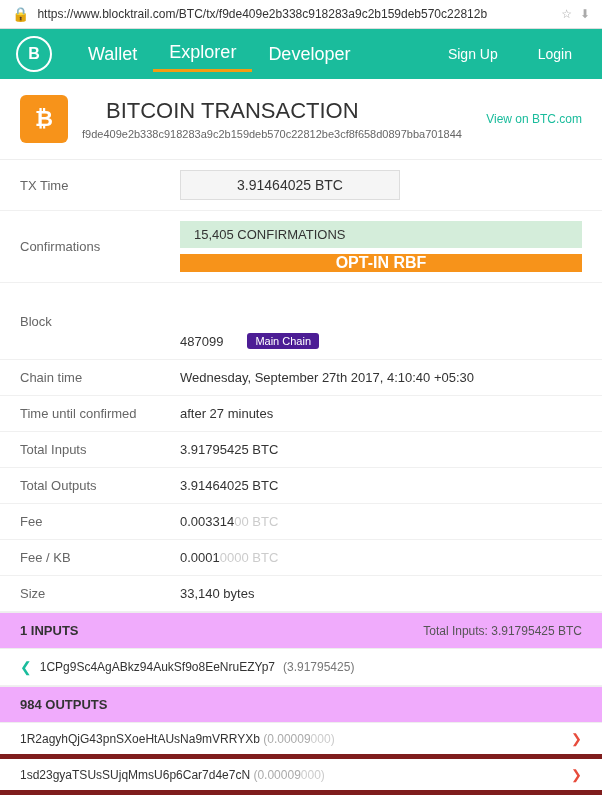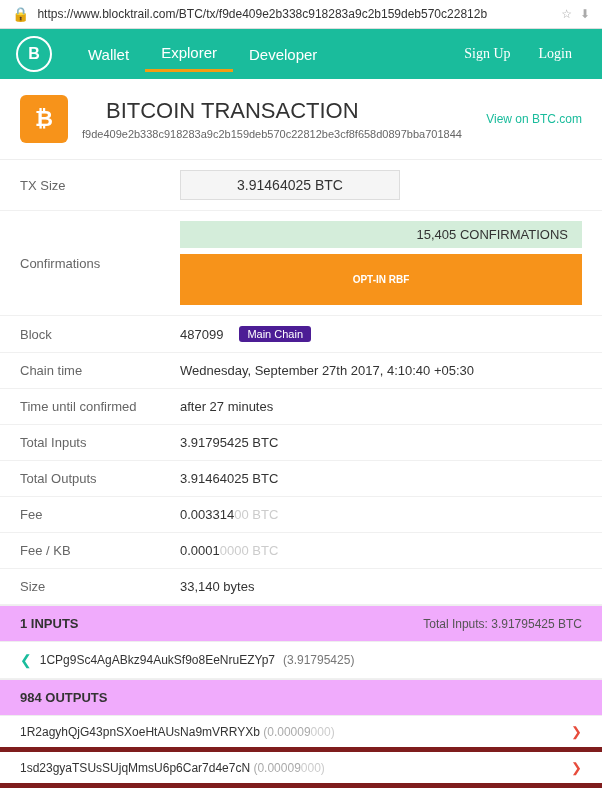--- a/index.html
+++ b/index.html
@@ -17,24 +17,24 @@
       width: 36px; height: 36px;
       border-radius: 50%;
       border: 2px solid white;
       display: flex; align-items: center; justify-content: center;
       color: white; font-weight: bold; font-size: 16px;
       margin-right: 20px;
     }
     .nav-links { display: flex; align-items: center; gap: 0; }
     .nav-link {
       color: white; text-decoration: none; padding: 0 16px; height: 36px;
-      display: flex; align-items: center; font-size: 15px;
+      display: flex; align-items: center; font-size: 18px;
     }
     .nav-link.active { border-bottom: 3px solid #f39c12; }
-    .nav-right { margin-left: auto; display: flex; gap: 0; font-family: Liberation Serif, serif; }
+    .nav-right { margin-left: auto; display: flex; gap: 12px; }
     .nav-btn {
       color: white; text-decoration: none; padding: 6px 14px;
       font-size: 14px; cursor: pointer;
     }
 
     
     .url-bar {
       background: white;
       border-bottom: 1px solid #ddd;
       padding: 6px 12px;
@@ -84,35 +84,35 @@
       min-width: 220px;
       text-align: center;
       font-size: 14px;
       color: #333;
     }
     .confirmations-box {
       background: #d4edda;
       border: none;
       padding: 6px 14px;
       display: block;
-      text-align: right;
+      text-align: left;
       font-size: 13px;
       color: #333;
       margin-bottom: 6px;
     }
     .rbf-box {
       background: #f7931a;
-      padding: 20px 14px;
+      padding: 0 14px;
       display: block;
       text-align: center;
-      font-size: 10px;
+      font-size: 16px;
       color: white;
       font-weight: bold;
     }
-    .block-cell { display: flex; align-items: center; gap: 16px; }
+    .block-cell { display: flex; align-items: center; gap: 24px; margin-top: 40px; }
     .main-chain-badge {
       background: #4c1d95;
       color: white;
       padding: 2px 8px;
       border-radius: 3px;
       font-size: 11px;
     }
     .fee-dim { color: #ccc; }
 
     
@@ -188,21 +188,21 @@
         <div class="tx-title">BITCOIN TRANSACTION</div>
         <div class="tx-hash">f9de409e2b338c918283a9c2b159deb570c22812be3cf8f658d0897bba701844</div>
       </div>
     </div>
     <a class="view-link">View on BTC.com</a>
   </div>
 
   <table class="details-table">
     <tbody>
         <tr>
-      <td>TX Size</td>
+      <td>TX Time</td>
       <td>
         <div class="tx-value-box">3.91464025 BTC</div>
       </td>
     </tr>
     <tr>
       <td>Confirmations</td>
       <td>
         <div class="confirmations-box">15,405 CONFIRMATIONS</div>
         <div class="rbf-box">OPT-IN RBF</div>
       </td>

